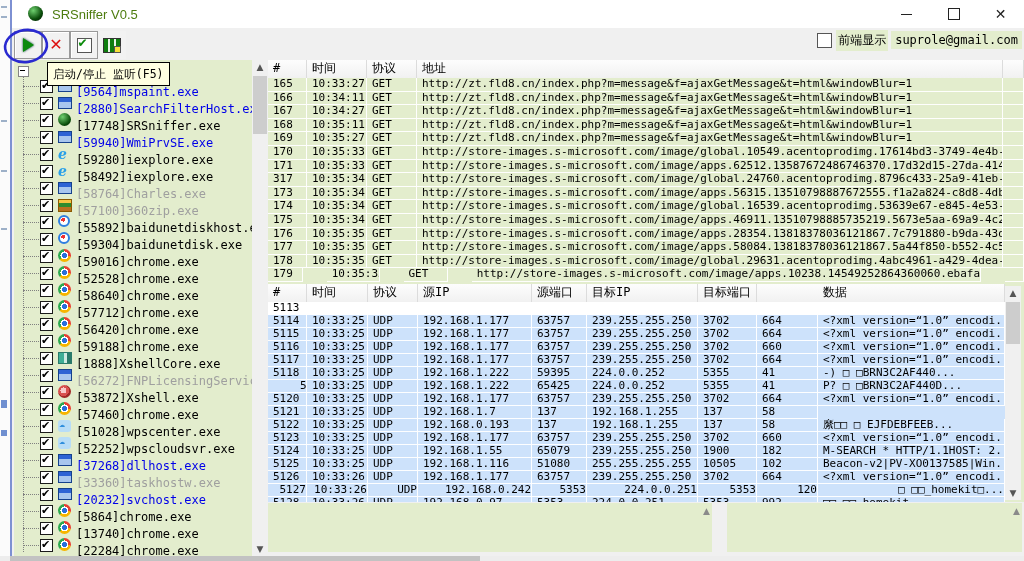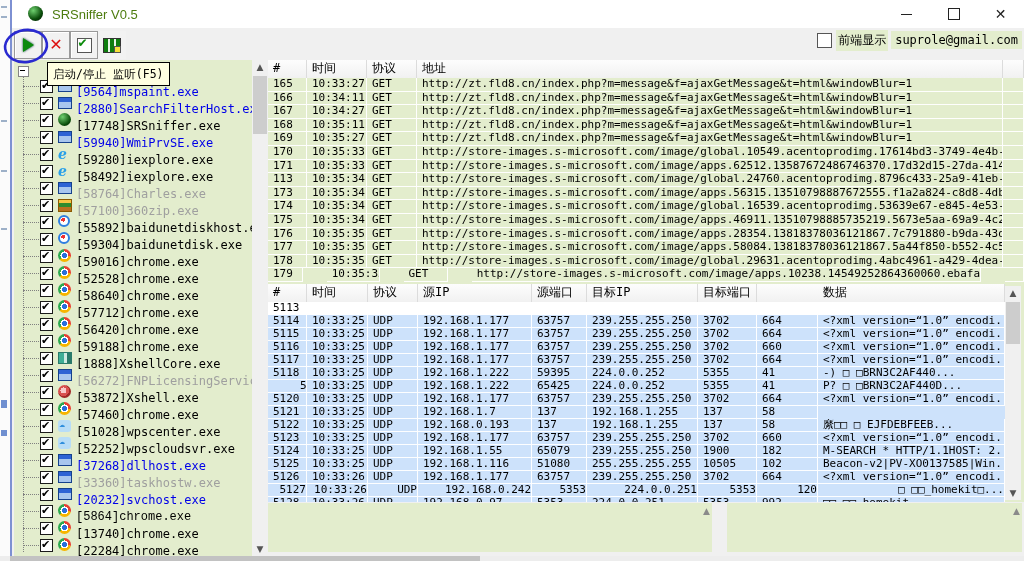--- a/index.html
+++ b/index.html
@@ -285,21 +285,21 @@
             <span class="cb"></span>
             <span class="ic ic-win"></span>
             <span class="lbl gray">[33360]taskhostw.exe</span>
           </div>
           <div class="trow" style="top: 426px;">
             <span class="stub"></span>
             <span class="cb"></span>
             <span class="ic ic-win"></span>
             <span class="lbl blue">[20232]svchost.exe</span>
           </div>
-          <div class="trow" style="top: 443px; font-family: Liberation Mono, monospace;">
+          <div class="trow" style="top: 443px;">
             <span class="stub"></span>
             <span class="cb"></span>
             <span class="ic ic-chrome"></span>
             <span class="lbl black">[5864]chrome.exe</span>
           </div>
           <div class="trow" style="top: 460px;">
             <span class="stub"></span>
             <span class="cb"></span>
             <span class="ic ic-chrome"></span>
             <span class="lbl black">[13740]chrome.exe</span>
@@ -374,21 +374,21 @@
             <span class="cell" style="width: 21px; line-height: 12.6px;"></span>
           </div>
           <div class="grid-row" style="top: 99.6px; height: 13.6px;">
             <span class="cell" style="width: 39px; line-height: 12.6px;">171</span>
             <span class="cell" style="width: 60px; line-height: 12.6px;">10:35:33</span>
             <span class="cell" style="width: 50px; line-height: 12.6px;">GET</span>
             <span class="cell" style="width: 586px; line-height: 12.6px;">http://store-images.s-microsoft.com/image/apps.62512.13587672486746370.17d32d15-27da-4146-ae...</span>
             <span class="cell" style="width: 21px; line-height: 12.6px;"></span>
           </div>
           <div class="grid-row" style="top: 113.2px; height: 13.6px;">
-            <span class="cell" style="width: 39px; line-height: 12.6px;">113</span>
+            <span class="cell" style="width: 39px; line-height: 12.6px;">317</span>
             <span class="cell" style="width: 60px; line-height: 12.6px;">10:35:34</span>
             <span class="cell" style="width: 50px; line-height: 12.6px;">GET</span>
             <span class="cell" style="width: 586px; line-height: 12.6px;">http://store-images.s-microsoft.com/image/global.24760.acentoprodimg.8796c433-25a9-41eb-8114...</span>
             <span class="cell" style="width: 21px; line-height: 12.6px;"></span>
           </div>
           <div class="grid-row" style="top: 126.8px; height: 13.6px;">
             <span class="cell" style="width: 39px; line-height: 12.6px;">173</span>
             <span class="cell" style="width: 60px; line-height: 12.6px;">10:35:34</span>
             <span class="cell" style="width: 50px; line-height: 12.6px;">GET</span>
             <span class="cell" style="width: 586px; line-height: 12.6px;">http://store-images.s-microsoft.com/image/apps.56315.13510798887672555.f1a2a824-c8d8-4db2-b0...</span>

